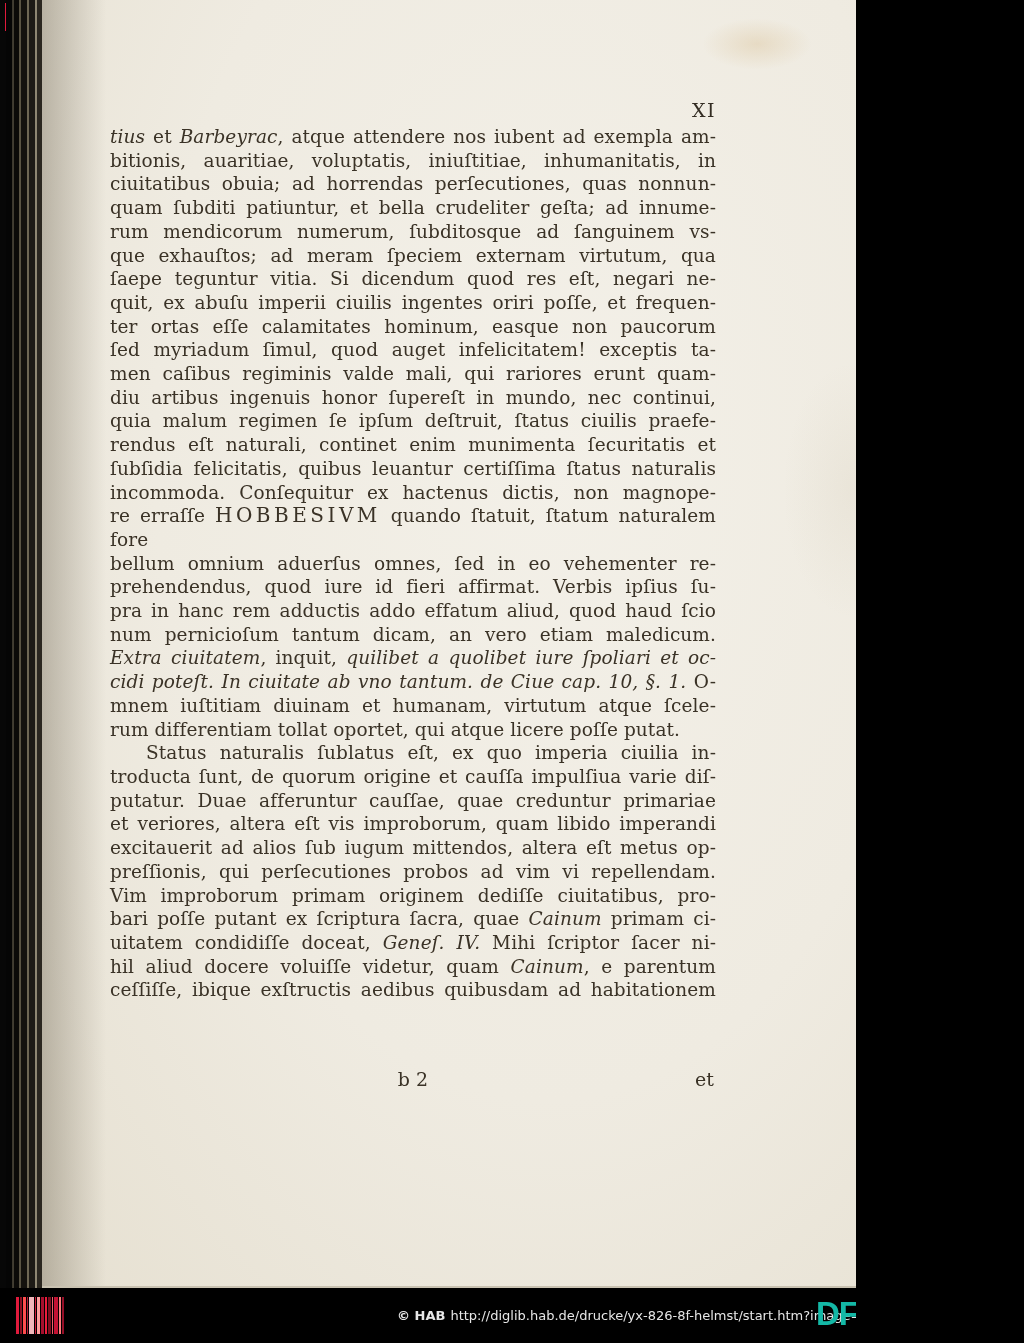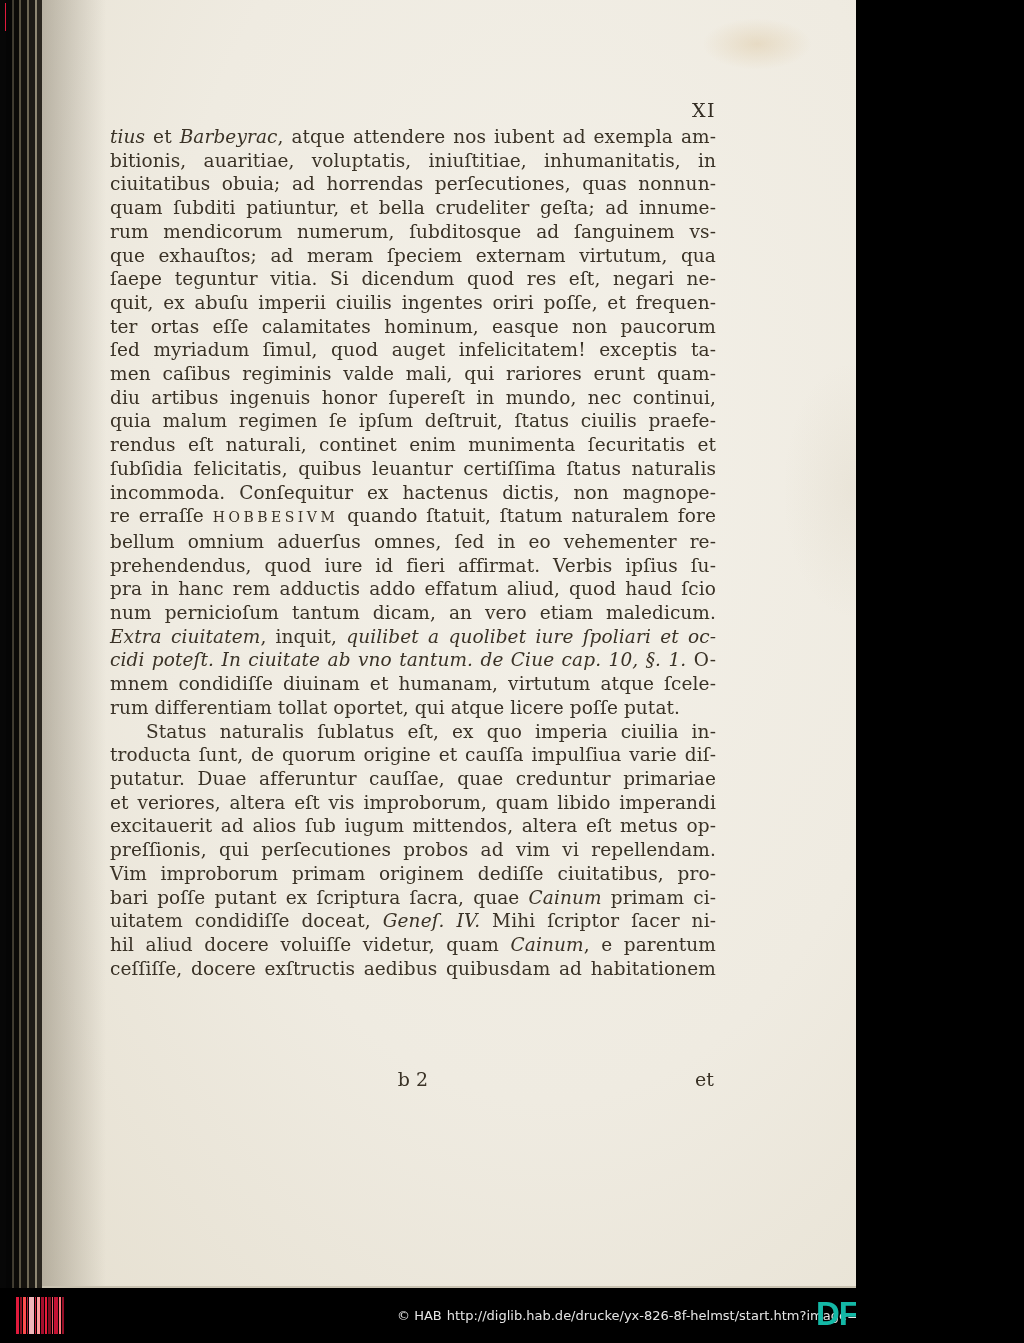--- a/index.html
+++ b/index.html
@@ -54,21 +54,21 @@
   
   .text-block {
     position:absolute; left:68px; top:125px; width:606px;
     font-size:18.5px; line-height:23.7px; color:#3a3226;
     letter-spacing:0.1px;
   }
   .tline { text-align:justify; text-align-last:justify; -moz-text-align-last:justify; }
   .tline.endline { text-align-last:left; -moz-text-align-last:left; }
   .tline.indent { padding-left:36px; }
   .it { font-style:italic; }
-  .spread { letter-spacing:3.5px; font-size:14px; }
+  .spread { letter-spacing:3.5px; font-size:20px; }
   
   .sigline {
     position:absolute; left:68px; top:1068px; width:606px; height:26px;
     font-size:19px; color:#3a3226;
   }
   .sig  { position:absolute; left:0; right:0; text-align:center; }
   .catch{ position:absolute; right:2px; }
   
   .mini-barcode {
     position:absolute; left:5px; top:3px; width:20px; height:28px;
@@ -81,21 +81,21 @@
     background:#000; font-family:"DejaVu Sans", sans-serif;
   }
   .barcode {
     position:absolute; left:16px; top:9px; width:48px; height:37px;
     display:flex; gap:1px; align-items:stretch;
   }
   .copyright {
     position:absolute; left:397px; top:20px;
     color:#e6e6e6; font-size:13px; white-space:nowrap;
   }
-  .copyright .pfx { font-weight:normal; margin-right:5px; }
+  .copyright .pfx { font-weight:bold; margin-right:5px; }
   .dfg {
     position:absolute; left:816px; top:7px; display:flex; align-items:center;
     cursor:pointer;
   }
   .dfg-text {
     font-family:"Liberation Sans", sans-serif; font-weight:bold;
     font-size:33px; letter-spacing:-1px; color:#4b80b8;
   }
   .dfg-mark {
     width:23px; height:23px; margin-left:4px; border-radius:50%;
@@ -167,33 +167,33 @@
         <div class="tline"><span>rendus eſt naturali, continet enim munimenta ſecuritatis et</span></div>
         <div class="tline"><span>ſubſidia felicitatis, quibus leuantur certiſſima ſtatus naturalis</span></div>
         <div class="tline"><span>incommoda.  Conſequitur ex hactenus dictis, non magnope-</span></div>
         <div class="tline"><span>re erraſſe </span><span class="spread">HOBBESIVM</span><span> quando ſtatuit, ſtatum naturalem fore</span></div>
         <div class="tline"><span>bellum omnium aduerſus omnes, ſed in eo vehementer re-</span></div>
         <div class="tline"><span>prehendendus, quod iure id fieri affirmat.  Verbis ipſius ſu-</span></div>
         <div class="tline"><span>pra in hanc rem adductis addo effatum aliud, quod haud ſcio</span></div>
         <div class="tline"><span>num pernicioſum tantum dicam, an vero etiam maledicum.</span></div>
         <div class="tline"><span class="it">Extra ciuitatem</span><span>, inquit, </span><span class="it">quilibet a quolibet iure ſpoliari et oc-</span></div>
         <div class="tline"><span class="it">cidi poteſt.</span><span>  </span><span class="it">In ciuitate ab vno tantum. de Ciue cap. 10, §. 1.</span><span>  O-</span></div>
-        <div class="tline"><span>mnem condidiſſe diuinam et humanam, virtutum atque ſcele-</span></div>
+        <div class="tline"><span>mnem iuſtitiam diuinam et humanam, virtutum atque ſcele-</span></div>
         <div class="tline endline"><span>rum differentiam tollat oportet, qui atque licere poſſe putat.</span></div>
         <div class="tline indent"><span>Status naturalis ſublatus eſt, ex quo imperia ciuilia in-</span></div>
         <div class="tline"><span>troducta ſunt, de quorum origine et cauſſa impulſiua varie diſ-</span></div>
         <div class="tline"><span>putatur.  Duae afferuntur cauſſae, quae creduntur primariae</span></div>
         <div class="tline"><span>et veriores, altera eſt vis improborum, quam libido imperandi</span></div>
         <div class="tline"><span>excitauerit ad alios ſub iugum mittendos, altera eſt metus op-</span></div>
         <div class="tline"><span>preſſionis, qui perſecutiones probos ad vim vi repellendam.</span></div>
         <div class="tline"><span>Vim improborum primam originem dediſſe ciuitatibus, pro-</span></div>
         <div class="tline"><span>bari poſſe putant ex ſcriptura ſacra, quae </span><span class="it">Cainum</span><span> primam ci-</span></div>
         <div class="tline"><span>uitatem condidiſſe doceat, </span><span class="it">Geneſ. IV.</span><span>  Mihi ſcriptor ſacer ni-</span></div>
         <div class="tline"><span>hil aliud docere voluiſſe videtur, quam </span><span class="it">Cainum</span><span>, e parentum</span></div>
-        <div class="tline"><span>ceſſiſſe, docere exſtructis aedibus quibusdam ad habitationem</span></div>
+        <div class="tline"><span>ceſſiſſe, ibique exſtructis aedibus quibusdam ad habitationem</span></div>
       </div>
 
     <div class="sigline">
       <span class="sig">b 2</span>
       <span class="catch">et</span>
     </div>
   </div>
 
   <div class="footer">
     <div class="barcode">

